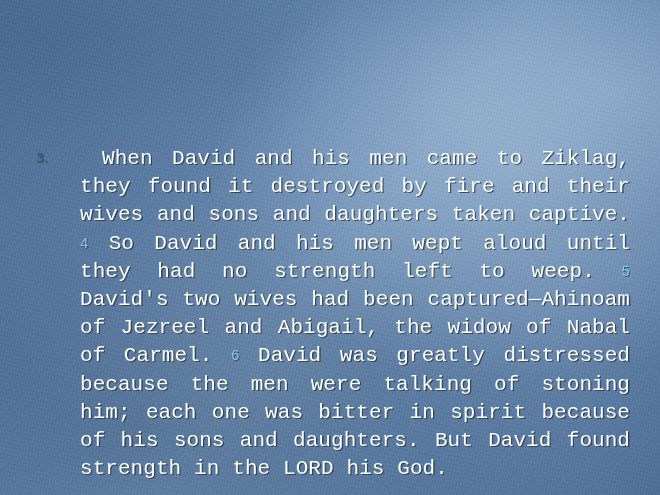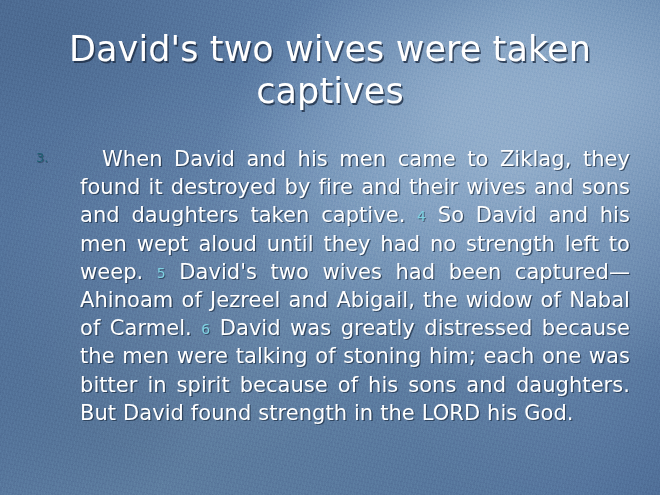--- a/index.html
+++ b/index.html
@@ -100,44 +100,41 @@
 
   .list-body {
     color: #ffffff;
     font-size: 21px;
     line-height: 28.2px;
     text-align: justify;
     text-justify: inter-word;
     letter-spacing: 0.05px;
     word-spacing: 0.2px;
     text-shadow: 1.3px 1.3px 0px rgba(30,48,70,0.72);
+    font-family: Liberation Mono, monospace;
   }
 
   .list-body .indent {
     display: inline-block;
     width: 22px;
   }
 
   .verse {
     color: #7fd2e2;
     font-size: 14px;
     line-height: 14px;
     vertical-align: 1px;
     text-shadow: 0.9px 0.9px 0px rgba(22,40,60,0.6);
   }
 </style>
 </head>
 <body>
 
 <div id="slide">
 
-  <div id="title-block" class="layer">
-    <span id="title-text">David's two wives were taken
-captives</span>
-  </div>
 
   <div id="body-block" class="layer">
     <div class="list-item">
 
       <span class="list-marker">3.</span>
 
       <div class="list-body">
         <span class="indent"></span><span>When David and his men came to Ziklag, they found it destroyed by fire and their wives and sons and daughters taken captive. </span><span class="verse">4</span><span> So David and his men wept aloud until they had no strength left to weep. </span><span class="verse">5</span><span> David's two wives had been captured—Ahinoam of Jezreel and Abigail, the widow of Nabal of Carmel. </span><span class="verse">6</span><span> David was greatly distressed because the men were talking of stoning him; each one was bitter in spirit because of his sons and daughters. But David found strength in the LORD his God.</span>
       </div>
 

